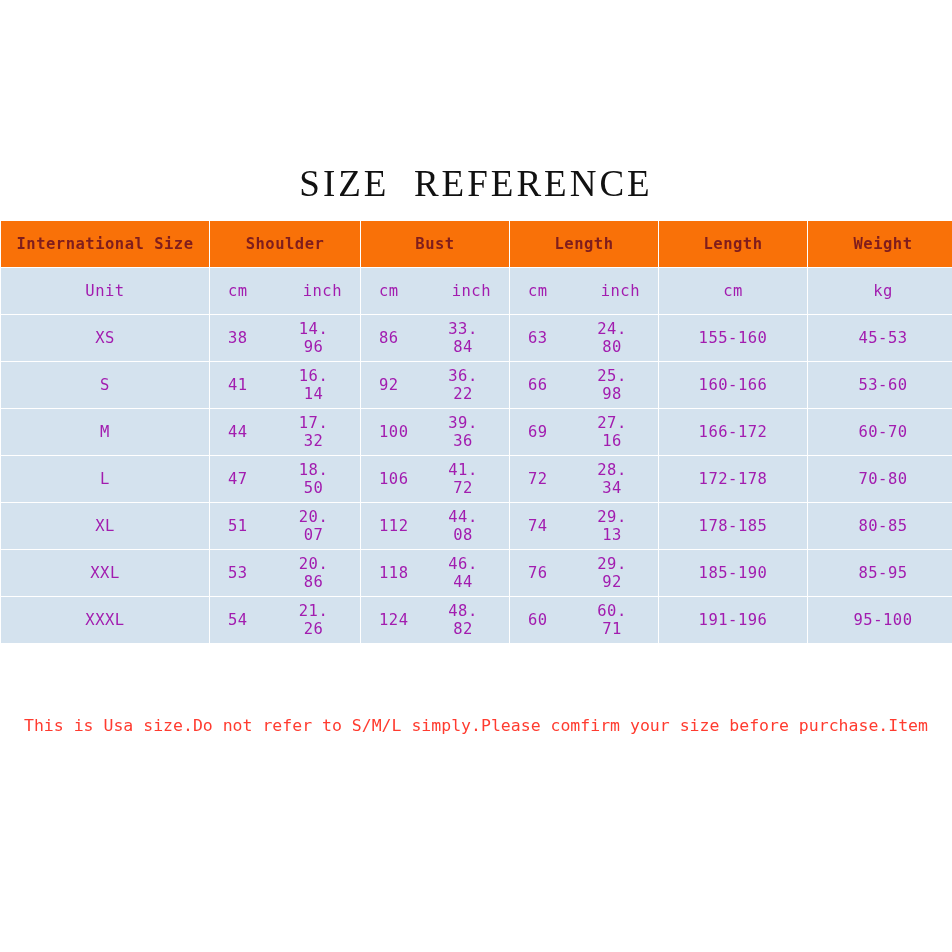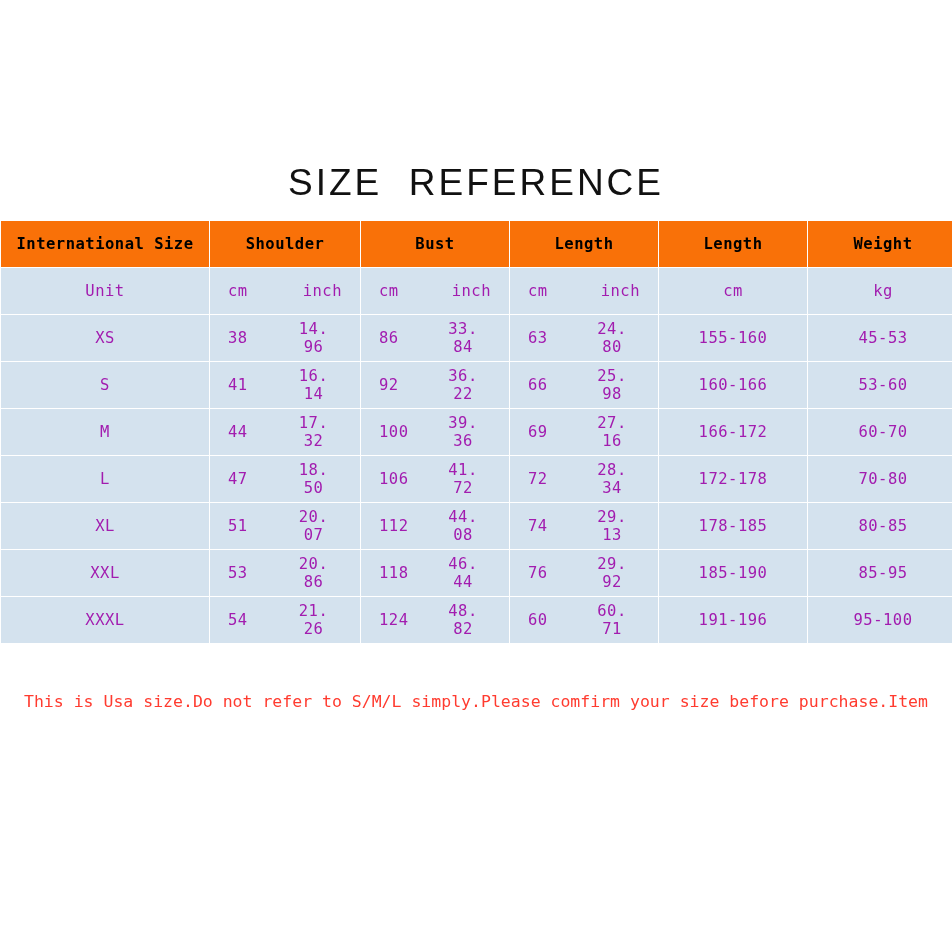--- a/index.html
+++ b/index.html
@@ -28,42 +28,42 @@
     background: #ffffff;
   }
   .title-bar {
     height: 74px;
     display: flex;
     align-items: center;
     justify-content: center;
     background: #ffffff;
   }
   .title-text {
-    font-family: Liberation Sans, sans-serif;
+    font-family: Liberation Serif, serif;
     font-size: 37px;
     letter-spacing: 3px;
     color: #111111;
     white-space: pre;
   }
   table.size-table {
     width: 952px;
     border-collapse: collapse;
     table-layout: fixed;
   }
   table.size-table td,
   table.size-table th {
     border: 1px solid #ffffff;
     padding: 0;
     text-align: center;
     vertical-align: middle;
     font-family: "DejaVu Sans Mono", monospace;
   }
   thead th {
     background: #f97108;
-    color: #000000;
+    color: #7f1d1d;
     height: 46px;
     font-size: 15.5px;
     font-weight: bold;
     letter-spacing: 0.5px;
   }
   tbody tr {
     background: #d4e2ee;
   }
   tbody td {
     height: 46px;
@@ -91,21 +91,21 @@
     justify-content: flex-start;
     padding-left: 18px;
   }
   .split-inner .half.right {
     justify-content: flex-end;
     padding-right: 18px;
   }
   .note {
     position: absolute;
     left: 0;
-    top: 676px;
+    top: 700px;
     width: 952px;
     padding: 12px 14px 0 14px;
     box-sizing: border-box;
     color: #ff3b2f;
     font-family: "DejaVu Sans Mono", monospace;
     font-size: 16.5px;
     line-height: 28px;
     text-align: center;
     letter-spacing: 0px;
   }

